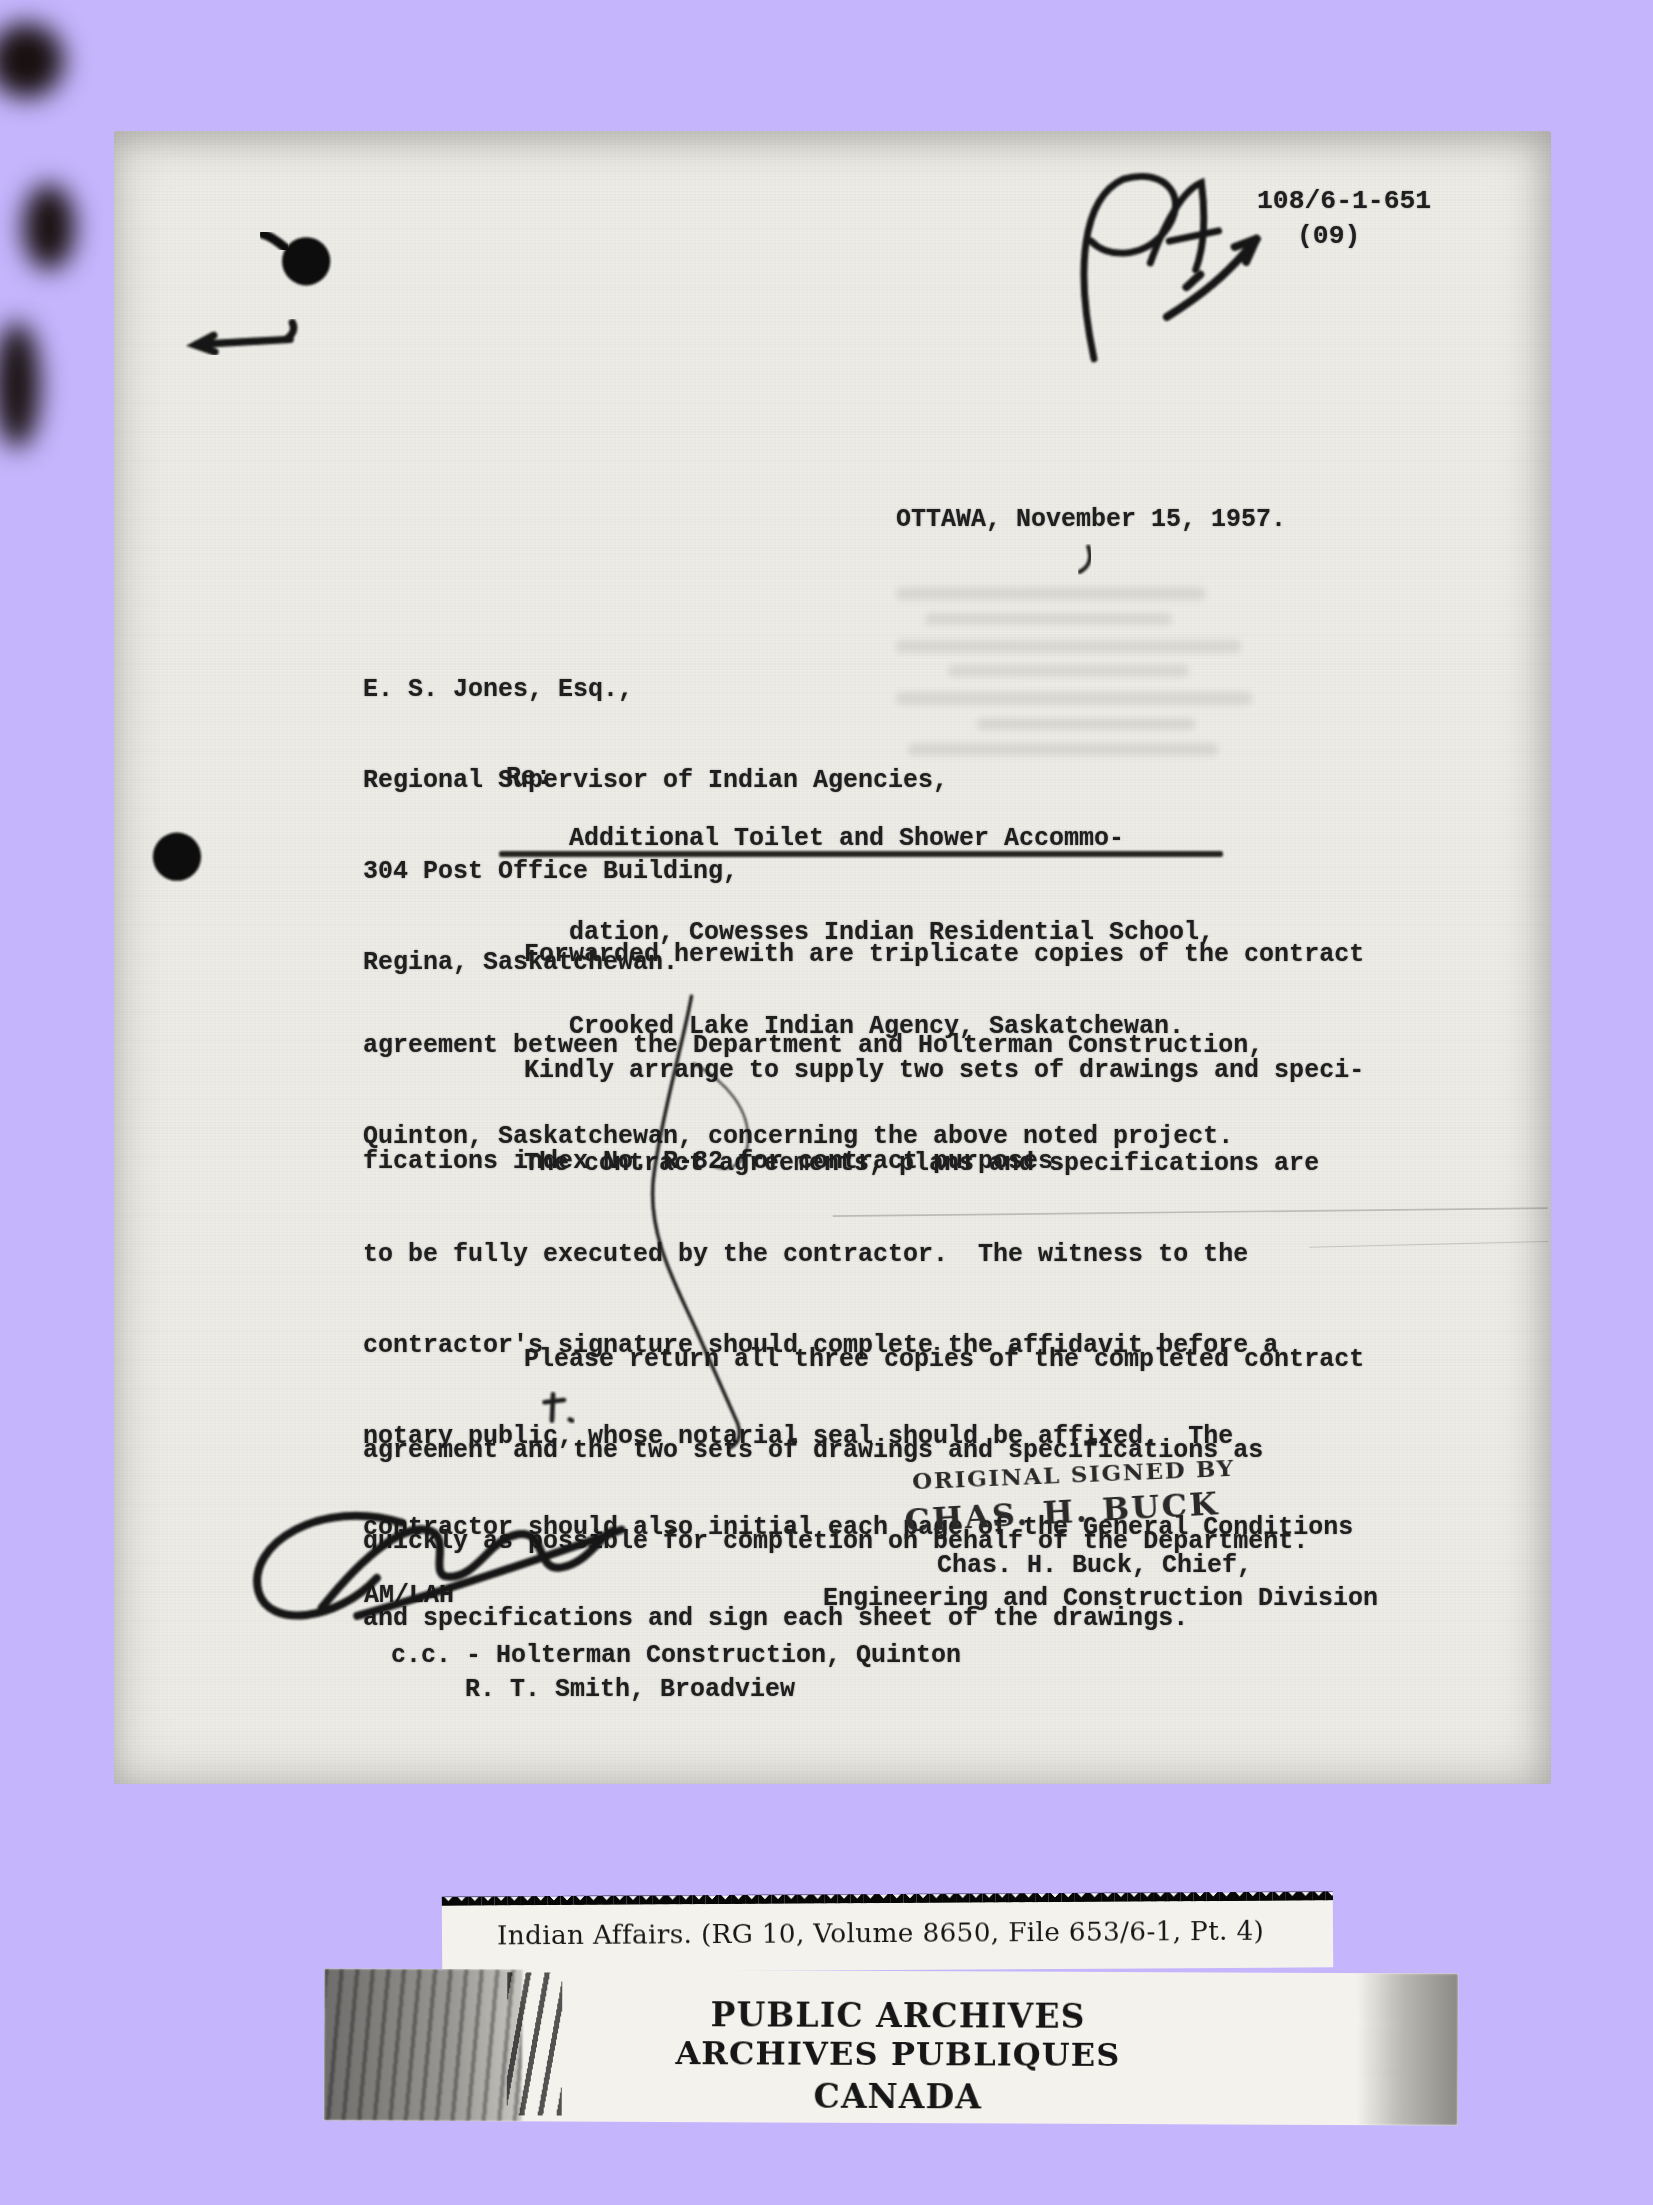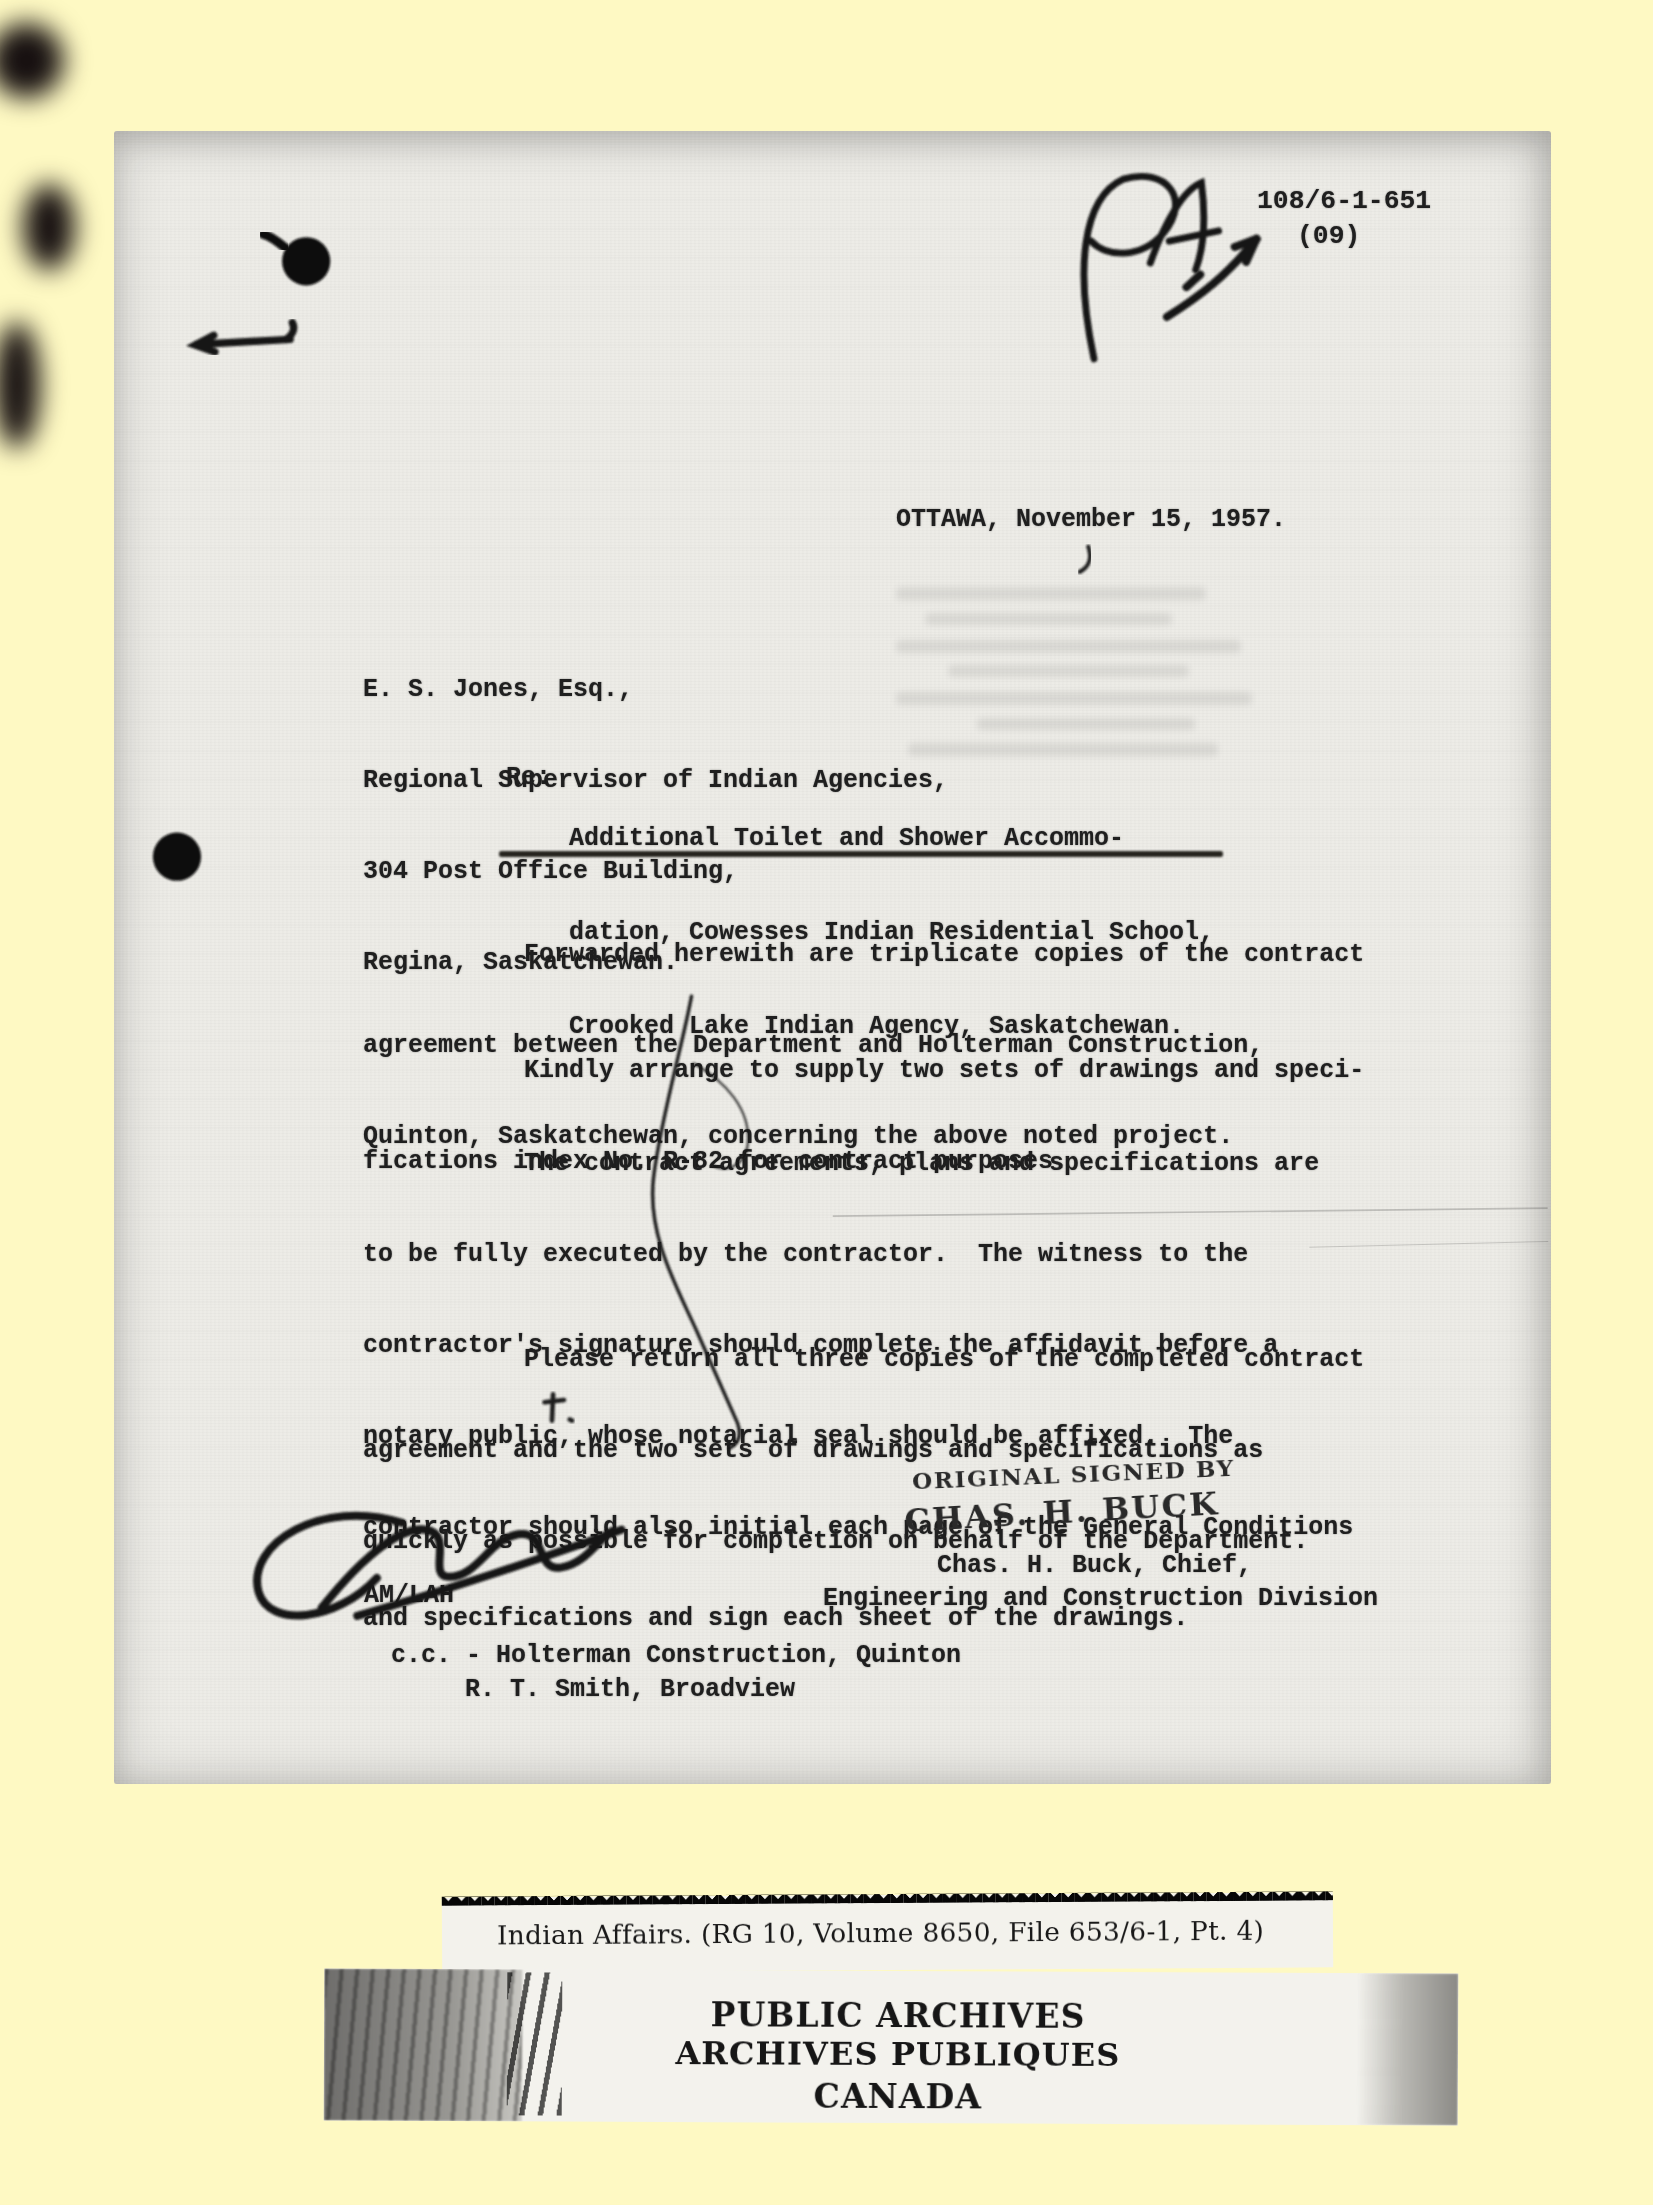--- a/index.html
+++ b/index.html
@@ -1,16 +1,16 @@
 <!DOCTYPE html>
 <html style="font-size:9.2px"><head>
 <meta charset="utf-8">
 <style>
   html,body{margin:0;padding:0;background:#060606;}
-  #canvas{position:relative;width:1654px;height:2205px;background:#fef9c3;overflow:hidden;
+  #canvas{position:relative;width:1654px;height:2205px;background:#c4b5fd;overflow:hidden;
           font-family:"Liberation Sans",sans-serif;}
   
   .bgblob{position:absolute;background:#171010;border-radius:50%;filter:blur(12.6px);}
 
   
   #paper{position:absolute;left:114px;top:131px;width:1437px;height:1653px;
          background:#edece7;border-radius:2.9px;
          box-shadow:inset 0 0 55px rgba(0,0,0,.17), inset 0 11.5px 29px rgba(0,0,0,.10),
                     inset -14.4px 0 34px rgba(0,0,0,.08);}
   #paper::after{content:"";position:absolute;inset:0;pointer-events:none;

